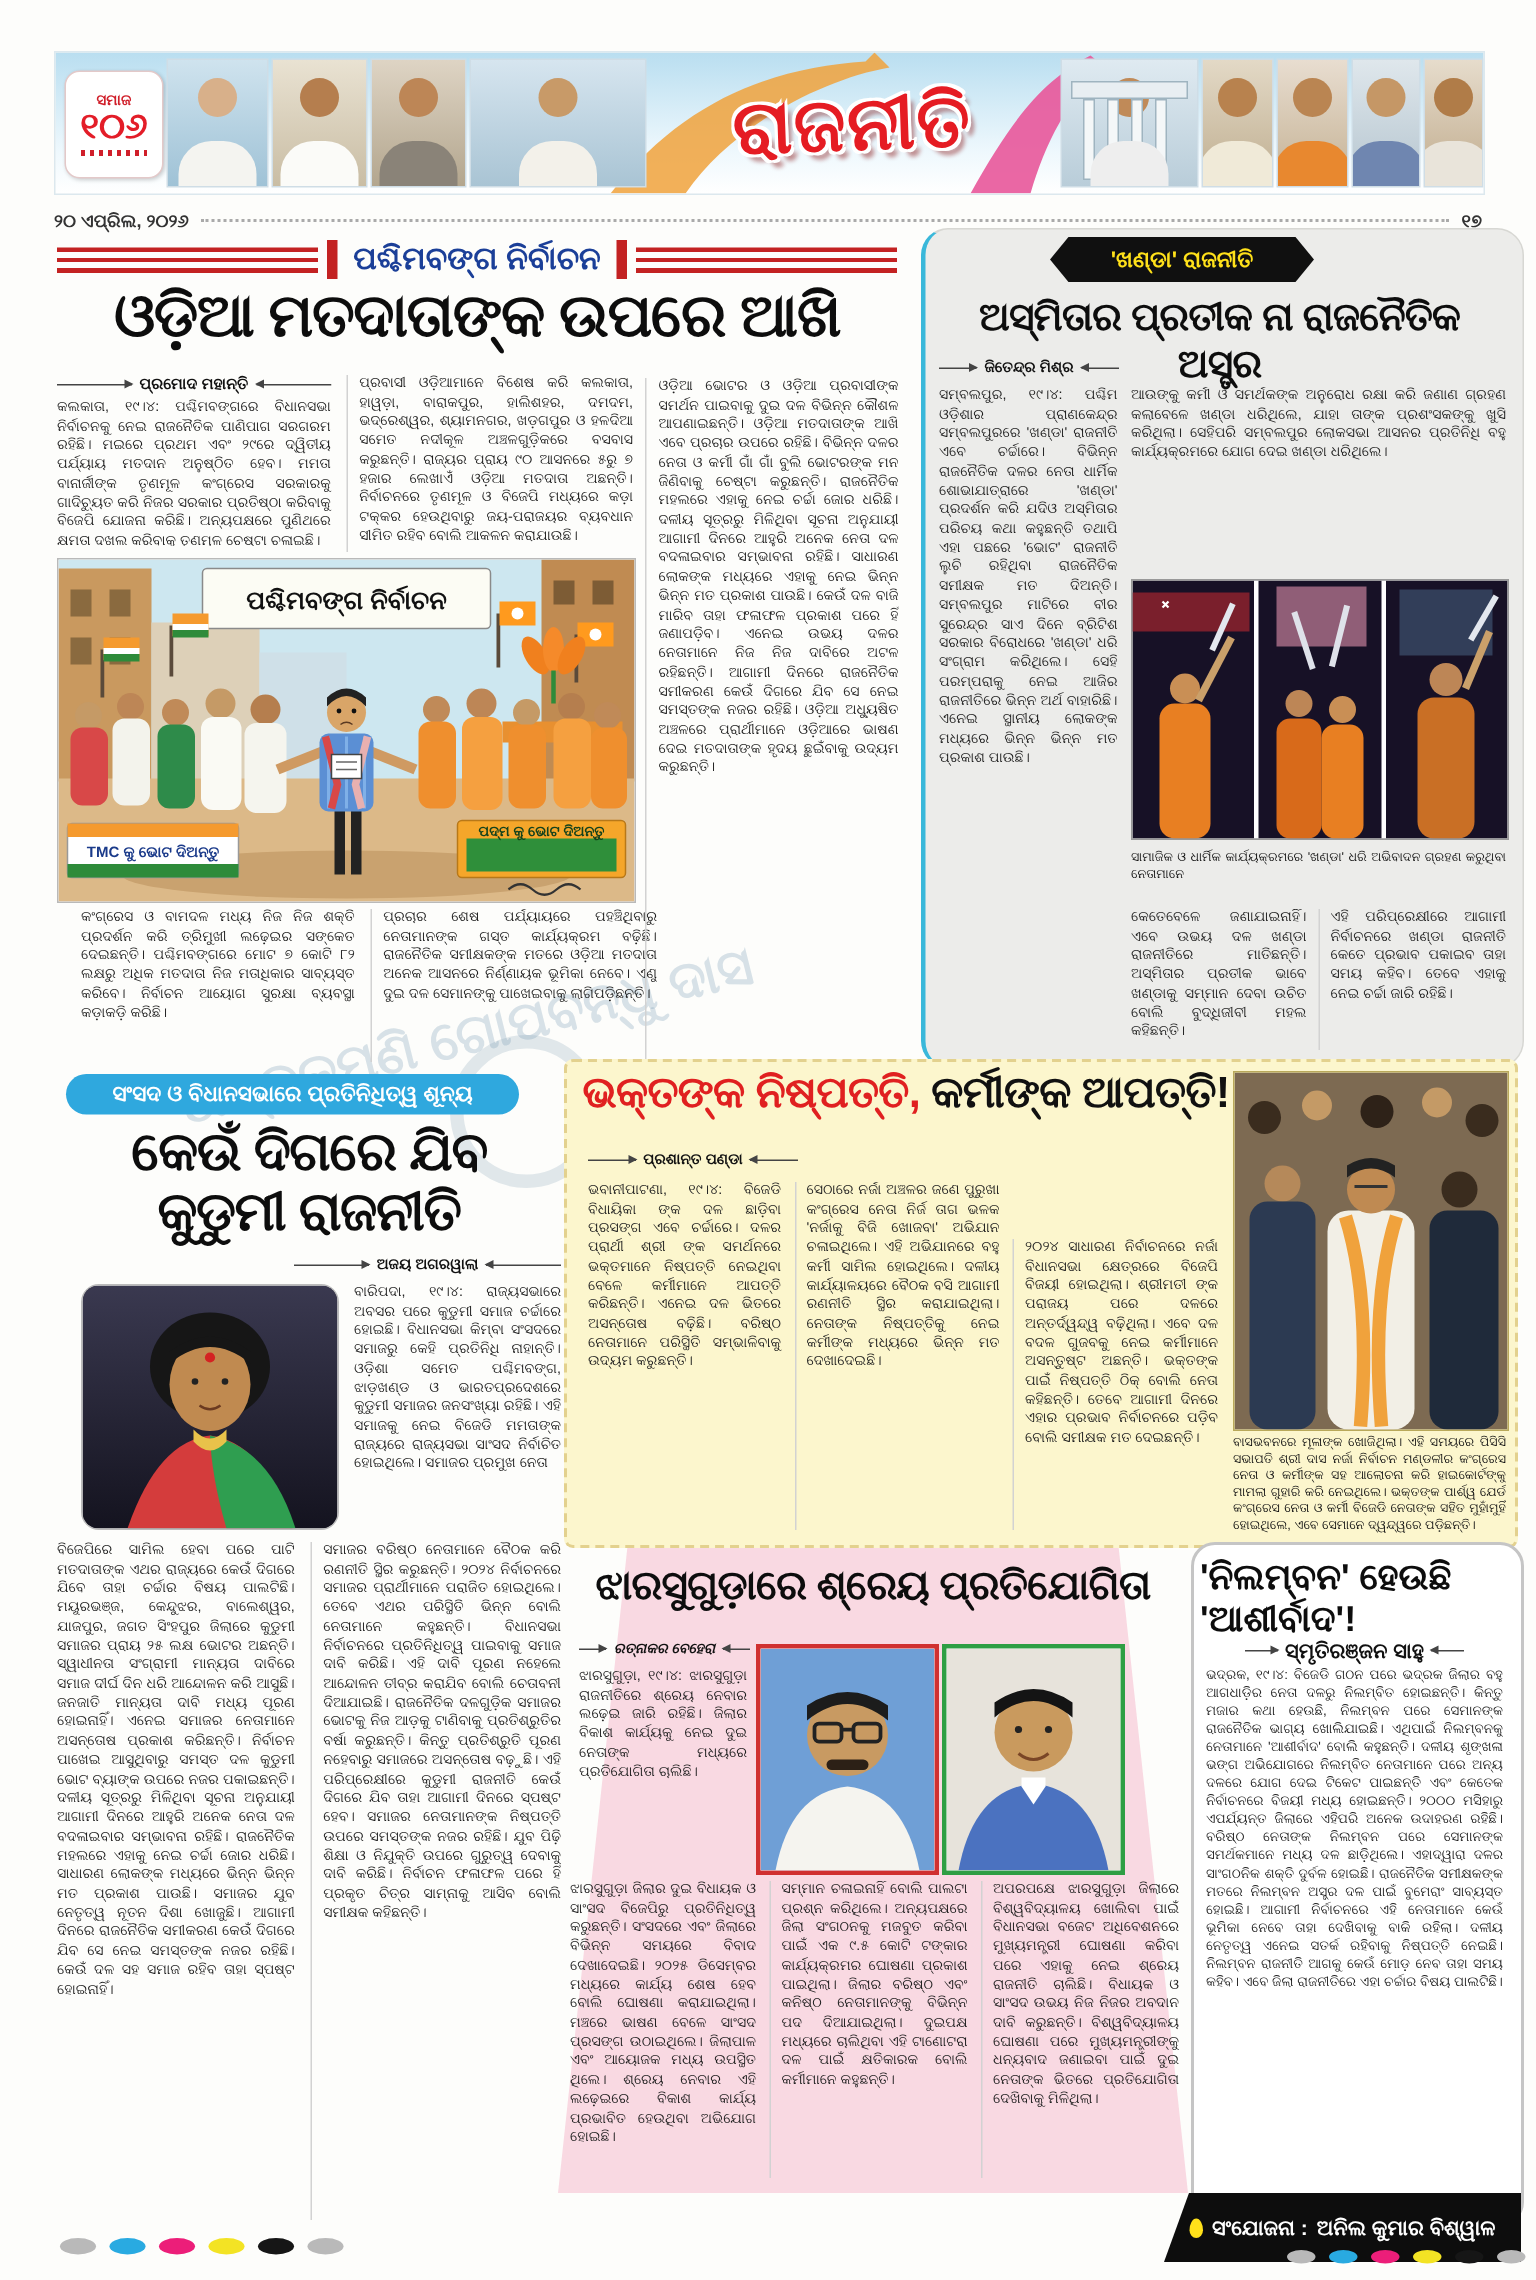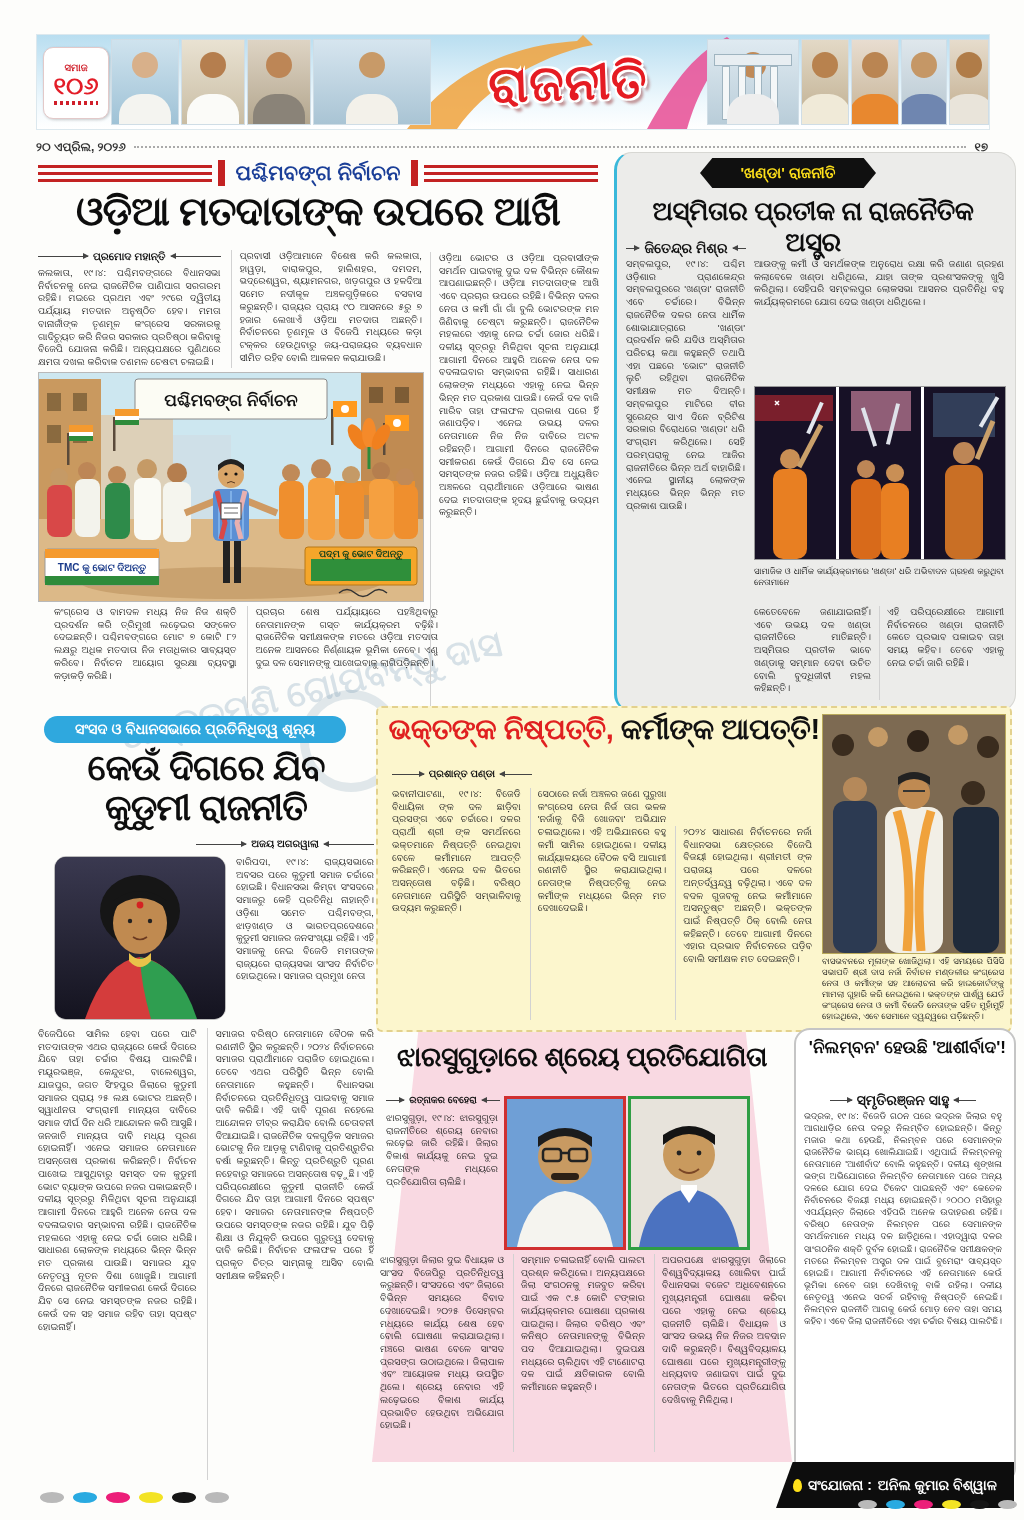--- a/index.html
+++ b/index.html
@@ -58,21 +58,21 @@
   .portrait{border-radius:12px;overflow:hidden;border:1px solid #bbb;}
   
   .yellow{left:376px;top:706px;width:632px;height:322px;background:#fcf6cd;border:2px dashed #e3d18e;border-radius:6px;}
   .yehl{left:388px;top:714px;width:432px;text-align:center;font-size:29px;font-weight:800;line-height:1.1;letter-spacing:-0.5px;}
   .yehl .red{color:#e02020;} .yehl .blk{color:#111;}
   
   .pink{left:372px;top:1032px;width:420px;height:430px;background:#f9d9e2;clip-path:polygon(11% 0,89% 0,100% 100%,0 100%);}
   .pihl{left:388px;top:1042px;width:388px;text-align:center;font-size:27px;font-weight:800;color:#0d0d0d;letter-spacing:-0.5px;}
   
   .nibox{left:794px;top:1028px;width:218px;height:452px;background:#fff;border:2px solid #c5c5c5;border-radius:16px;}
-  .nihl{left:800px;top:1038px;width:206px;text-align:right;font-size:17px;font-weight:800;color:#0d0d0d;line-height:1.15;}
+  .nihl{left:800px;top:1038px;width:206px;text-align:left;font-size:24px;font-weight:800;color:#0d0d0d;line-height:1.15;}
   
   .ribbon{left:776px;top:1462px;width:238px;height:46px;background:#0d0d0d;clip-path:polygon(7% 0,100% 0,100% 100%,0 100%);
     display:flex;align-items:center;justify-content:center;gap:6px;color:#fff;font-weight:800;font-size:14px;}
   .drop{width:9px;height:13px;background:#ffe11a;border-radius:50% 50% 50% 50%/60% 60% 40% 40%;transform:rotate(0deg);}
   .cmyk{display:flex;gap:9px;align-items:center;}
   .cmyk i{display:block;width:24px;height:11px;border-radius:50%;}
   .cmyk .g{background:#b9b9b9;} .cmyk .c{background:#29aae1;} .cmyk .m{background:#ec1e79;} .cmyk .y{background:#f3e324;} .cmyk .k{background:#161616;}
   .cmyk.small i{width:19px;height:9px;}
   
   .wm{left:110px;top:640px;width:640px;transform:rotate(-14deg);font-size:36px;font-weight:800;color:rgba(110,145,172,.26);pointer-events:none;white-space:nowrap;}
@@ -244,21 +244,21 @@
     <div class="bt vr" style="flex:1;padding-left:8px;">ପ୍ରଚାର ଶେଷ ପର୍ଯ୍ୟାୟରେ ପହଞ୍ଚିଥିବାରୁ ନେତାମାନଙ୍କ ଗସ୍ତ କାର୍ଯ୍ୟକ୍ରମ ବଢ଼ିଛି। ରାଜନୈତିକ ସମୀକ୍ଷକଙ୍କ ମତରେ ଓଡ଼ିଆ ମତଦାତା ଅନେକ ଆସନରେ ନିର୍ଣ୍ଣାୟକ ଭୂମିକା ନେବେ। ଏଣୁ ଦୁଇ ଦଳ ସେମାନଙ୍କୁ ପାଖେଇବାକୁ ଲାଗିପଡ଼ିଛନ୍ତି।</div>
   </div>
   <div class="bt abs vr" style="left:430px;top:252px;width:160px;height:456px;padding-left:8px;">ଓଡ଼ିଆ ଭୋଟର ଓ ଓଡ଼ିଆ ପ୍ରବାସୀଙ୍କ ସମର୍ଥନ ପାଇବାକୁ ଦୁଇ ଦଳ ବିଭିନ୍ନ କୌଶଳ ଆପଣାଇଛନ୍ତି। ଓଡ଼ିଆ ମତଦାତାଙ୍କ ଆଖି ଏବେ ପ୍ରଚାର ଉପରେ ରହିଛି। ବିଭିନ୍ନ ଦଳର ନେତା ଓ କର୍ମୀ ଗାଁ ଗାଁ ବୁଲି ଭୋଟରଙ୍କ ମନ ଜିଣିବାକୁ ଚେଷ୍ଟା କରୁଛନ୍ତି। ରାଜନୈତିକ ମହଲରେ ଏହାକୁ ନେଇ ଚର୍ଚ୍ଚା ଜୋର ଧରିଛି। ଦଳୀୟ ସୂତ୍ରରୁ ମିଳିଥିବା ସୂଚନା ଅନୁଯାୟୀ ଆଗାମୀ ଦିନରେ ଆହୁରି ଅନେକ ନେତା ଦଳ ବଦଳାଇବାର ସମ୍ଭାବନା ରହିଛି। ସାଧାରଣ ଲୋକଙ୍କ ମଧ୍ୟରେ ଏହାକୁ ନେଇ ଭିନ୍ନ ଭିନ୍ନ ମତ ପ୍ରକାଶ ପାଉଛି। କେଉଁ ଦଳ ବାଜି ମାରିବ ତାହା ଫଳାଫଳ ପ୍ରକାଶ ପରେ ହିଁ ଜଣାପଡ଼ିବ। ଏନେଇ ଉଭୟ ଦଳର ନେତାମାନେ ନିଜ ନିଜ ଦାବିରେ ଅଟଳ ରହିଛନ୍ତି। ଆଗାମୀ ଦିନରେ ରାଜନୈତିକ ସମୀକରଣ କେଉଁ ଦିଗରେ ଯିବ ସେ ନେଇ ସମସ୍ତଙ୍କ ନଜର ରହିଛି। ଓଡ଼ିଆ ଅଧ୍ୟୁଷିତ ଅଞ୍ଚଳରେ ପ୍ରାର୍ଥୀମାନେ ଓଡ଼ିଆରେ ଭାଷଣ ଦେଇ ମତଦାତାଙ୍କ ହୃଦୟ ଛୁଇଁବାକୁ ଉଦ୍ୟମ କରୁଛନ୍ତି।</div>
 
   <div class="abs khpanel"></div>
   <div class="abs badge">
       <span>'ଖଣ୍ଡା' ରାଜନୀତି</span>
     </div>
   <div class="abs khhl">ଅସ୍ମିତାର ପ୍ରତୀକ ନା ରାଜନୈତିକ ଅସ୍ତ୍ର</div>
   <div class="abs" style="left:626px;top:240px;width:120px;">
-    <div class="byline" style="font-size:14px;">
+    <div class="byline" style="font-size:10px;">
       <span class="ln l"></span>
       <span>ଜିତେନ୍ଦ୍ର ମିଶ୍ର</span>
       <span class="ln r"></span>
     </div>
   </div>
   <div class="bt abs" style="left:626px;top:258px;width:119px;height:440px;">ସମ୍ବଲପୁର, ୧୯।୪: ପଶ୍ଚିମ ଓଡ଼ିଶାର ପ୍ରାଣକେନ୍ଦ୍ର ସମ୍ବଲପୁରରେ 'ଖଣ୍ଡା' ରାଜନୀତି ଏବେ ଚର୍ଚ୍ଚାରେ। ବିଭିନ୍ନ ରାଜନୈତିକ ଦଳର ନେତା ଧାର୍ମିକ ଶୋଭାଯାତ୍ରାରେ 'ଖଣ୍ଡା' ପ୍ରଦର୍ଶନ କରି ଯଦିଓ ଅସ୍ମିତାର ପରିଚୟ କଥା କହୁଛନ୍ତି ତଥାପି ଏହା ପଛରେ 'ଭୋଟ' ରାଜନୀତି ଲୁଚି ରହିଥିବା ରାଜନୈତିକ ସମୀକ୍ଷକ ମତ ଦିଅନ୍ତି। ସମ୍ବଲପୁର ମାଟିରେ ବୀର ସୁରେନ୍ଦ୍ର ସାଏ ଦିନେ ବ୍ରିଟିଶ ସରକାର ବିରୋଧରେ 'ଖଣ୍ଡା' ଧରି ସଂଗ୍ରାମ କରିଥିଲେ। ସେହି ପରମ୍ପରାକୁ ନେଇ ଆଜିର ରାଜନୀତିରେ ଭିନ୍ନ ଅର୍ଥ ବାହାରିଛି। ଏନେଇ ସ୍ଥାନୀୟ ଲୋକଙ୍କ ମଧ୍ୟରେ ଭିନ୍ନ ଭିନ୍ନ ମତ ପ୍ରକାଶ ପାଉଛି।</div>
   <div class="bt abs" style="left:754px;top:258px;width:250px;height:124px;">ଆଉଙ୍କୁ କର୍ମୀ ଓ ସମର୍ଥକଙ୍କ ଅନୁରୋଧ ରକ୍ଷା କରି ଜଣାଣ ଗ୍ରହଣ କଲାବେଳେ ଖଣ୍ଡା ଧରିଥିଲେ, ଯାହା ତାଙ୍କ ପ୍ରଶଂସକଙ୍କୁ ଖୁସି କରିଥିଲା। ସେହିପରି ସମ୍ବଲପୁର ଲୋକସଭା ଆସନର ପ୍ରତିନିଧି ବହୁ କାର୍ଯ୍ୟକ୍ରମରେ ଯୋଗ ଦେଇ ଖଣ୍ଡା ଧରିଥିଲେ।</div>
   <div class="abs" style="left:754px;top:386px;width:250px;height:172px;border:1px solid #999;">
     <svg viewBox="0 0 250 172" width="250" height="172">
       <rect width="250" height="172" fill="#171126"></rect>
@@ -373,21 +373,21 @@
         <line x1="80" y1="76" x2="102" y2="76" stroke="#333" stroke-width="2"></line>
         <path d="M74,96 Q91,150 84,236" stroke="#f0a23c" stroke-width="9" fill="none"></path>
         <path d="M108,96 Q91,150 98,236" stroke="#f0a23c" stroke-width="9" fill="none"></path>
       </g>
     </svg>
   </div>
   <div class="capt abs" style="left:822px;top:956px;width:182px;height:66px;">ବାସଭବନରେ ମୂଳାଙ୍କ ଖୋଜିଥିଲା। ଏହି ସମୟରେ ପିସିସି ସଭାପତି ଶ୍ରୀ ଦାସ ନର୍ଜା ନିର୍ବାଚନ ମଣ୍ଡଳୀର କଂଗ୍ରେସ ନେତା ଓ କର୍ମୀଙ୍କ ସହ ଆଲୋଚନା କରି ହାଇକୋର୍ଟଙ୍କୁ ମାମଲା ଗୁହାରି କରି ନେଇଥିଲେ। ଭକ୍ତଙ୍କ ପାର୍ଶ୍ୱ ଯେର୍ଡ କଂଗ୍ରେସ ନେତା ଓ କର୍ମୀ ବିଜେଡି ନେତାଙ୍କ ସହିତ ମୁହାଁମୁହିଁ ହୋଇଥିଲେ, ଏବେ ସେମାନେ ଦ୍ୱନ୍ଦ୍ୱରେ ପଡ଼ିଛନ୍ତି।</div>
 
   <div class="abs pink"></div>
   <div class="abs pihl">ଝାରସୁଗୁଡ଼ାରେ ଶ୍ରେୟ ପ୍ରତିଯୋଗିତା</div>
-  <div class="abs" style="left:386px;top:1094px;width:114px;">
+  <div class="abs" style="left:386px;top:1094px;width:114px;font-style:italic;">
     <div class="byline" style="font-size:9.5px;">
       <span class="ln l"></span>
       <span>ରତ୍ନାକର ବେହେରା</span>
       <span class="ln r"></span>
     </div>
   </div>
   <div class="bt abs" style="left:386px;top:1112px;width:112px;height:136px;">ଝାରସୁଗୁଡ଼ା, ୧୯।୪: ଝାରସୁଗୁଡ଼ା ରାଜନୀତିରେ ଶ୍ରେୟ ନେବାର ଲଢ଼େଇ ଜାରି ରହିଛି। ଜିଲାର ବିକାଶ କାର୍ଯ୍ୟକୁ ନେଇ ଦୁଇ ନେତାଙ୍କ ମଧ୍ୟରେ ପ୍ରତିଯୋଗିତା ଚାଲିଛି।</div>
   <div class="abs" style="left:504px;top:1096px;width:116px;height:148px;border:3px solid #d03030;background:#fff;overflow:hidden;">
     <svg viewBox="0 0 116 148" width="116" height="148">
       <rect width="116" height="148" fill="#6f9fd6"></rect>

